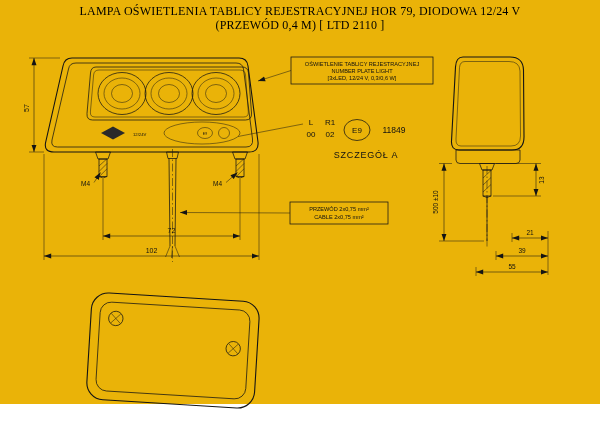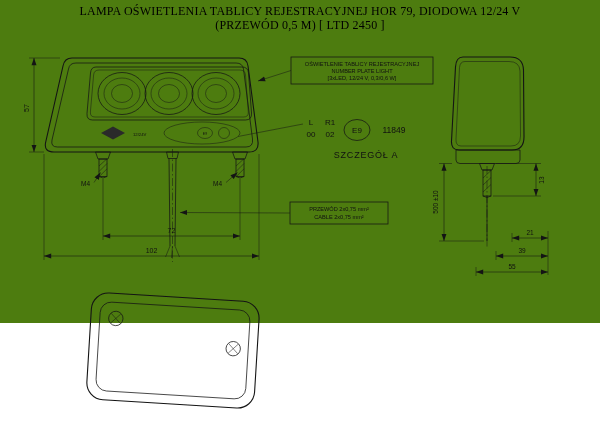--- a/index.html
+++ b/index.html
@@ -1,17 +1,17 @@
 <!DOCTYPE html>
 <html><head>
 <meta charset="utf-8">
 <style>
   html,body{margin:0;padding:0;background:#fff;}
   body{width:600px;height:424px;overflow:hidden;}
-  .page{position:relative;width:600px;height:323px;background:#4d7c0f;font-family:"Liberation Serif",serif;color:#000;}
+  .page{position:relative;width:600px;height:404px;background:#eab308;font-family:"Liberation Serif",serif;color:#000;}
   .title-block{position:absolute;top:5px;left:0;width:100%;text-align:center;}
   .t1{font-size:12px;line-height:13.5px;letter-spacing:.2px;white-space:nowrap;}
   .t3{font-size:8.4px;line-height:10.5px;white-space:nowrap;}
   svg{position:absolute;top:0;left:0;}
   svg text{font-family:"Liberation Sans",sans-serif;fill:#111;}
   .ln{fill:none;stroke:#141414;stroke-width:1.1;}
   .ln-thin{fill:none;stroke:#141414;stroke-width:.75;}
   .ln-xthin{fill:none;stroke:#141414;stroke-width:.5;}
   .ext{fill:none;stroke:#141414;stroke-width:.5;}
   .dim{fill:none;stroke:#141414;stroke-width:.55;}
@@ -29,21 +29,21 @@
   .caption{font-size:9px;letter-spacing:.8px;}
   .darkfill{fill:#2a2a2a;stroke:none;}
 </style>
 </head>
 <body>
 
 <div class="page">
 
   <div class="title-block">
     <div class="t1">LAMPA OŚWIETLENIA TABLICY REJESTRACYJNEJ HOR 79, DIODOWA 12/24 V</div>
-    <div class="t1">(PRZEWÓD 0,5 M) [ LTD 2450 ]</div>
+    <div class="t1">(PRZEWÓD 0,4 M) [ LTD 2110 ]</div>
   </div>
 
   <svg width="600" height="424" viewBox="0 0 600 424">
     <defs>
       <marker id="ar" markerUnits="userSpaceOnUse" markerWidth="8" markerHeight="6" refX="7.5" refY="3" orient="auto-start-reverse">
         <path d="M0.3,0.5 L7.5,3 L0.3,5.5 Z" fill="#141414"></path>
       </marker>
     </defs>
 
     <g>

